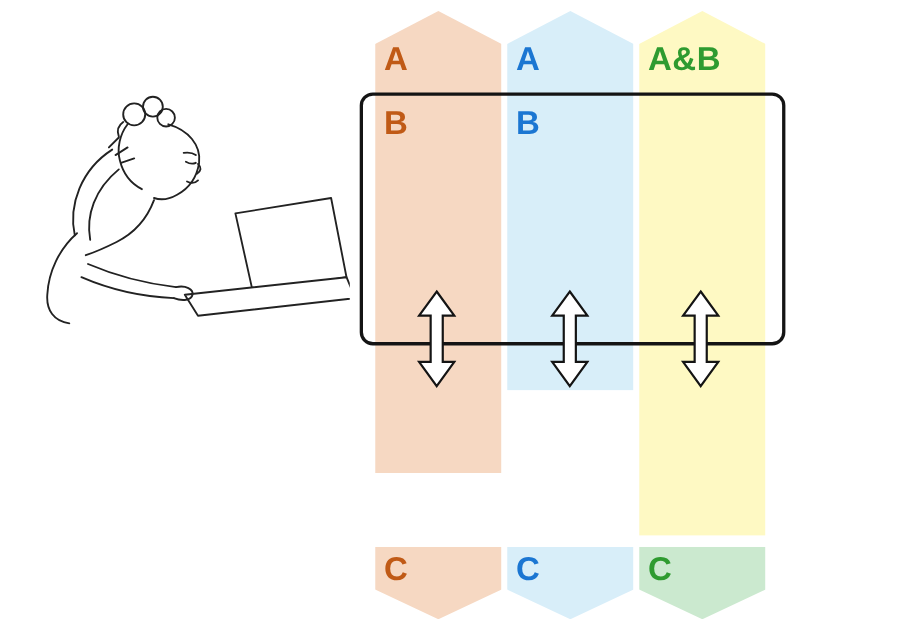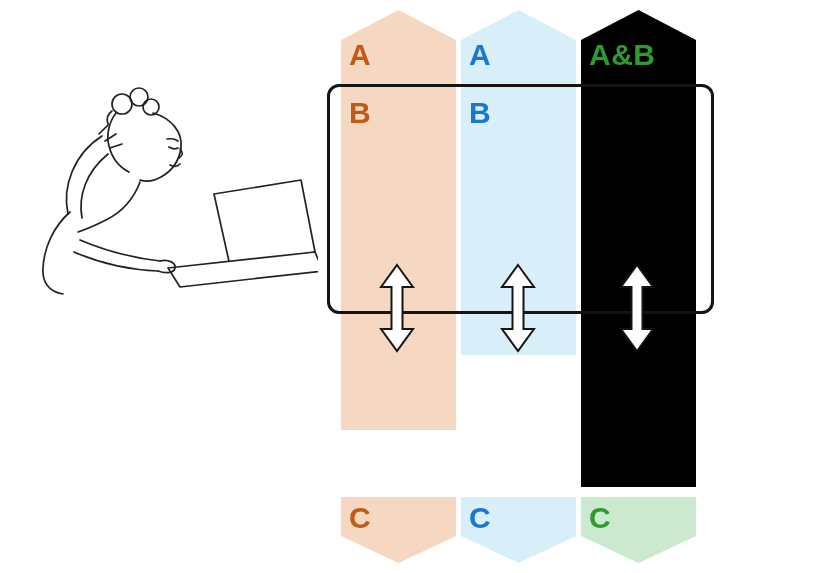--- a/index.html
+++ b/index.html
@@ -86,21 +86,21 @@
   <div class="band band-top band-l" style="background-color: rgb(246, 216, 194);">
     <span class="label lbl-top" style="color: rgb(192, 90, 22);">A</span>
     <span class="label lbl-box" style="color: rgb(192, 90, 22);">B</span>
   </div>
 
   <div class="band band-top band-m" style="background-color: rgb(216, 238, 249);">
     <span class="label lbl-top" style="color: rgb(27, 118, 210);">A</span>
     <span class="label lbl-box" style="color: rgb(27, 118, 210);">B</span>
   </div>
 
-  <div class="band band-top band-r" style="background-color: #000000;">
+  <div class="band band-top band-r" style="background-color: #fef9c3;">
     <span class="label lbl-top" style="color: rgb(46, 155, 48);">A&amp;B</span>
     <span class="label lbl-box" style="color: rgb(46, 155, 48);"></span>
   </div>
 
   <div class="box" style="border-color: rgb(20, 20, 20);"></div>
 
   <svg class="arrow arrow-1" viewBox="0 0 36 90">
     <path d="M18 2 L34 24 L23.5 24 L23.5 66 L34 66 L18 88 L2 66 L12.5 66 L12.5 24 L2 24 Z"></path>
   </svg>
   <svg class="arrow arrow-2" viewBox="0 0 36 90">

